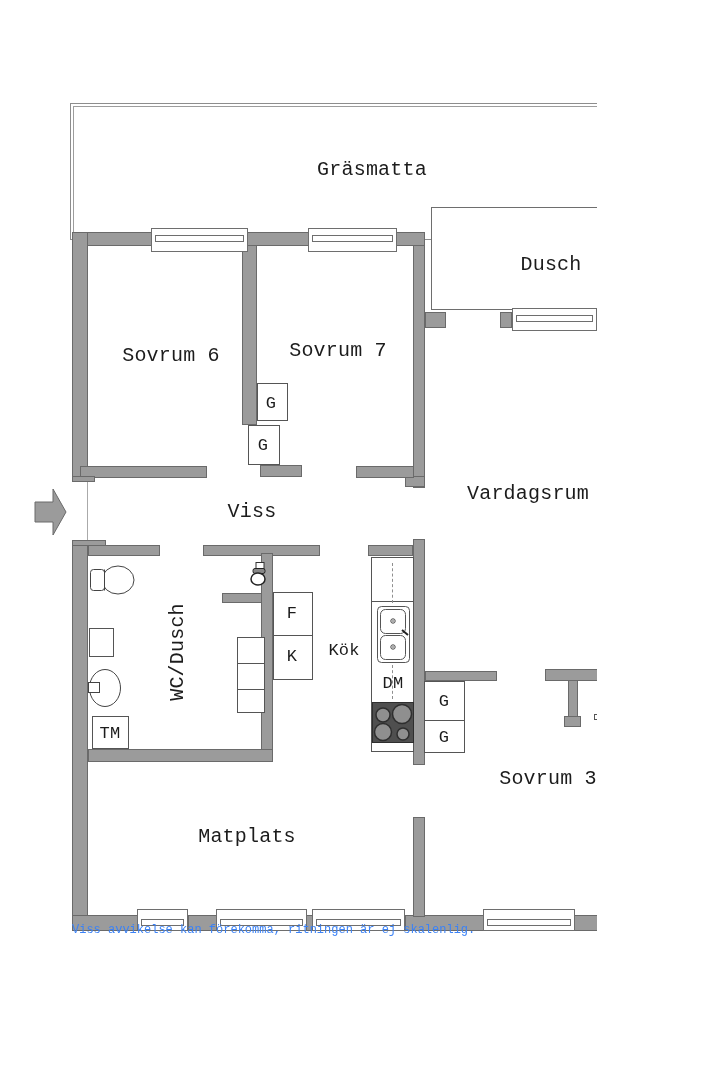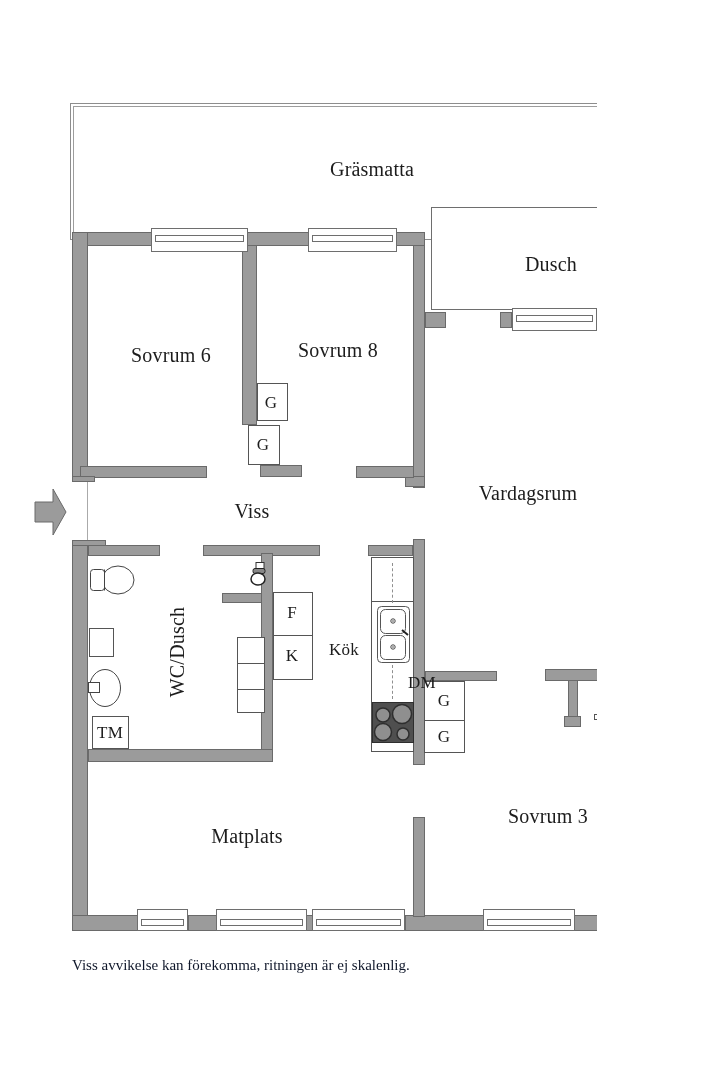--- a/index.html
+++ b/index.html
@@ -1,35 +1,35 @@
 <!DOCTYPE html>
 <html><head>
 <meta charset="utf-8">
 <style>
   html,body{margin:0;padding:0;background:#ffffff;}
   #stage{position:relative;width:597px;height:1080px;background:#ffffff;overflow:hidden;
-         font-family:Liberation Serif, serif;}
+         font-family:Liberation Mono, monospace;}
   
   .w{position:absolute;background:#9b9b9b;border:1px solid #6a6a6a;box-sizing:border-box;z-index:3;}
   
   .win{position:absolute;background:#ffffff;border:1px solid #6e6e6e;box-sizing:border-box;z-index:4;}
   .win .pane{position:absolute;left:3px;right:3px;top:28%;height:5px;border:1px solid #6e6e6e;background:#fff;}
   .win.low .pane{top:46%;}
   
   .fbox{position:absolute;background:#ffffff;border:1px solid #555;box-sizing:border-box;z-index:4;}
   .hl{position:absolute;left:0;right:0;height:0;border-top:1px solid #555;}
   
   .lab{position:absolute;transform:translate(-50%,-50%);font-size:20px;color:#1c1c1c;
        white-space:nowrap;z-index:6;letter-spacing:0.2px;}
   .small{font-size:17px;}
   .vert{transform:translate(-50%,-50%) rotate(-90deg);}
   .dash{position:absolute;width:0;border-left:1px dashed #8f8f8f;z-index:5;}
   .thin{position:absolute;background:#aaa;z-index:2;}
   svg{position:absolute;z-index:5;overflow:visible;}
-  #footer-note{position:absolute;left:72px;top:957px;font-size:15px;color:#0f172a;z-index:6;}
+  #footer-note{position:absolute;left:72px;top:923px;font-size:12px;color:#3b82f6;z-index:6;}
   
   .outline{position:absolute;background:#fff;box-sizing:border-box;z-index:1;}
 </style>
 </head>
 <body>
 
 <div id="stage">
 
   <div class="outline" style="left:70px;top:103px;width:613px;height:137px;border:1px solid #8d8d8d;"></div>
   <div class="outline" style="left:73px;top:106px;width:607px;height:134px;border:1px solid #9d9d9d;border-bottom:none;background:transparent;"></div>
@@ -142,21 +142,21 @@
     <rect x="0.5" y="0.5" width="32" height="56" rx="4" fill="#fff" stroke="#555"></rect>
     <rect x="3.5" y="3.5" width="25" height="24" rx="5" fill="#fff" stroke="#555"></rect>
     <rect x="3.5" y="29.5" width="25" height="24" rx="5" fill="#fff" stroke="#555"></rect>
     <circle cx="16" cy="15" r="2.2" fill="#fff" stroke="#444"></circle>
       <circle cx="16" cy="15" r="0.8" fill="#444"></circle>
     <circle cx="16" cy="41" r="2.2" fill="#fff" stroke="#444"></circle>
       <circle cx="16" cy="41" r="0.8" fill="#444"></circle>
     <path d="M25 24 L31 29" stroke="#222" stroke-width="2"></path>
   </svg>
 
-  <div class="lab small" style="left:393px;top:683px;margin-left:29px;">DM</div>
+  <div class="lab small" style="left:393px;top:683px;">DM</div>
 
   <svg style="left:372px;top:702px;" width="42" height="41" viewBox="0 0 42 41">
     <rect x="0.5" y="0.5" width="41" height="40" fill="#4f4f4f" stroke="#2e2e2e"></rect>
     <circle cx="11" cy="13" r="7" fill="#8f8f8f" stroke="#2e2e2e" stroke-width="1.5"></circle>
     <circle cx="30" cy="12" r="9.5" fill="#8f8f8f" stroke="#2e2e2e" stroke-width="1.5"></circle>
     <circle cx="11" cy="30" r="8.5" fill="#8f8f8f" stroke="#2e2e2e" stroke-width="1.5"></circle>
     <circle cx="31" cy="32" r="6" fill="#8f8f8f" stroke="#2e2e2e" stroke-width="1.5"></circle>
   </svg>
 
   <svg style="left:89px;top:565px;" width="46" height="30" viewBox="0 0 46 30">
@@ -179,23 +179,23 @@
   </svg>
 
   <div class="fbox" style="left:594px;top:714px;width:47px;height:6px;"></div>
   <div class="fbox" style="left:620px;top:720px;width:43px;height:6px;"></div>
 
   <svg style="left:33px;top:486px;" width="35" height="52" viewBox="0 0 35 52">
     <polygon points="2,16 20,16 20,3 33,26 20,49 20,36 2,36" fill="#9b9b9b" stroke="#6a6a6a"></polygon>
   </svg>
 
   <div class="lab" style="left:171px;top:355px;">Sovrum 6</div>
-  <div class="lab" style="left:338px;top:350px;">Sovrum 8</div>
+  <div class="lab" style="left:338px;top:350px;">Sovrum 7</div>
   <div class="lab" style="left:528px;top:493px;">Vardagsrum</div>
   <div class="lab" style="left:252px;top:511px;">Viss</div>
   <div class="lab vert" style="left:177px;top:652px;">WC/Dusch</div>
   <div class="lab small" style="left:344px;top:650px;">Kök</div>
   <div class="lab" style="left:247px;top:836px;">Matplats</div>
-  <div class="lab" style="left:548px;top:816px;">Sovrum 3</div>
+  <div class="lab" style="left:548px;top:778px;">Sovrum 3</div>
 
   <div id="footer-note">Viss avvikelse kan förekomma, ritningen är ej skalenlig.</div>
 
 </div>
 
 </body></html>

